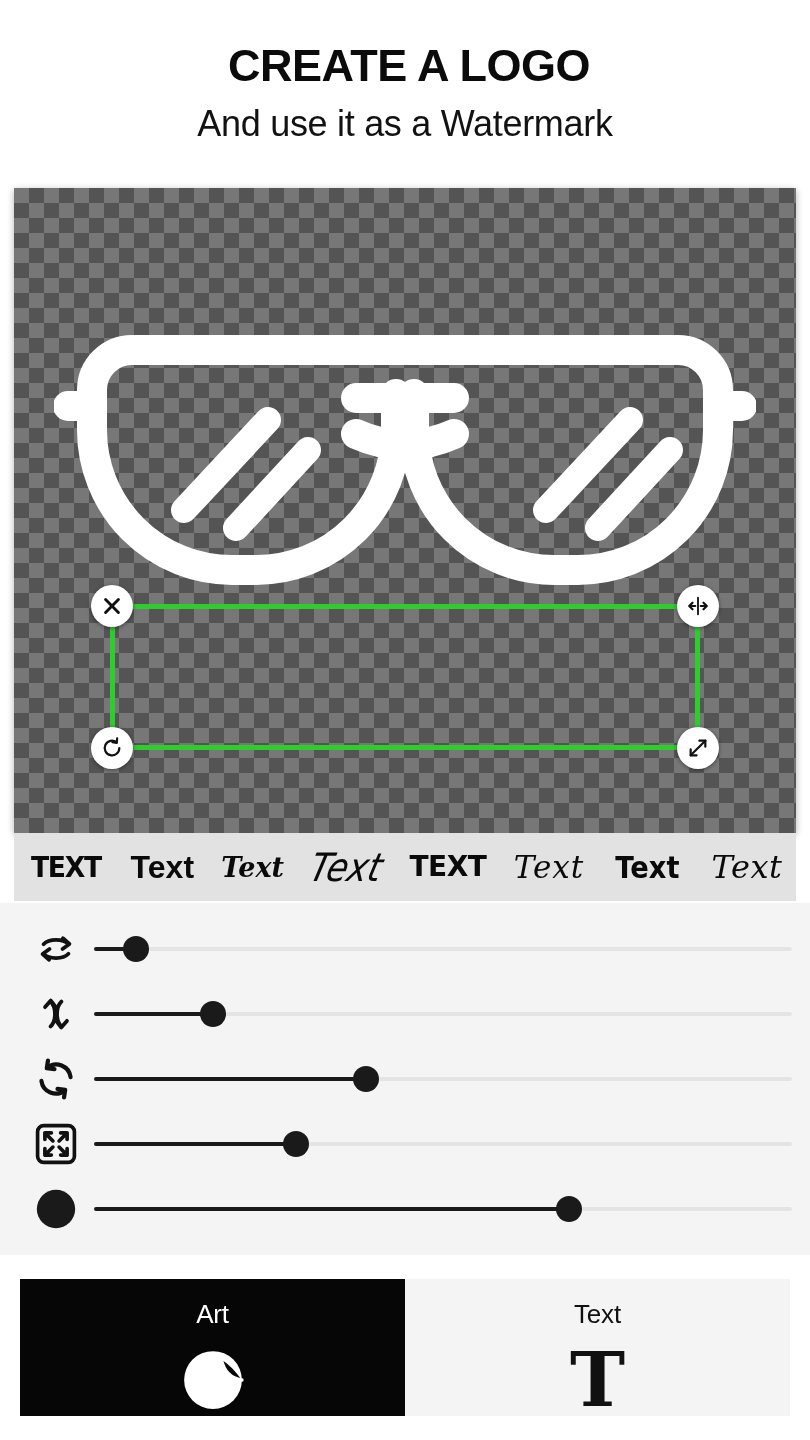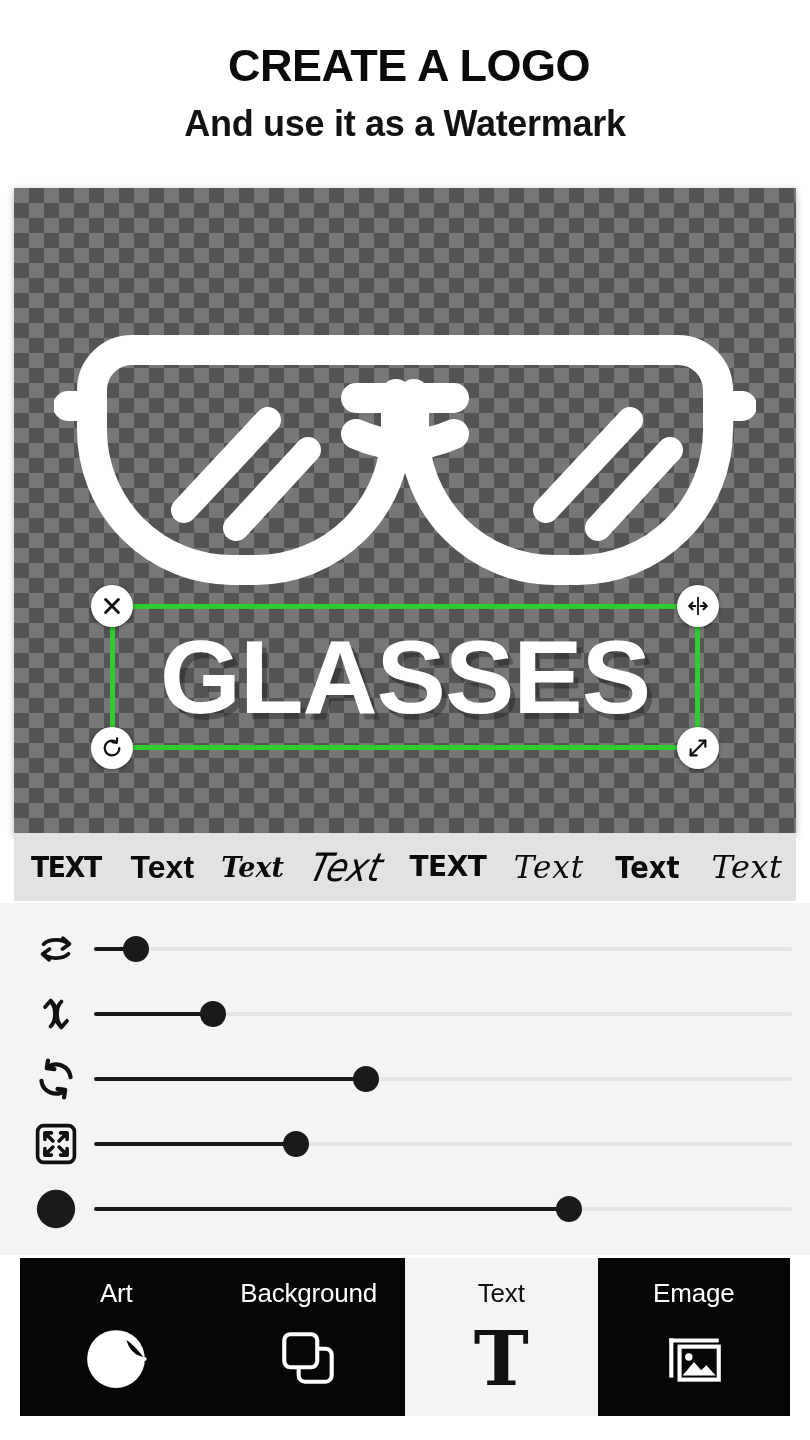--- a/index.html
+++ b/index.html
@@ -11,21 +11,21 @@
   }
   .app { position: relative; width: 810px; height: 1440px; background:#fff; }
 
   
   .header { padding-top: 42px; text-align: center; }
   .headline {
     font-size: 45px; font-weight: 800; letter-spacing: -0.5px;
     color: #0b0b0b; line-height: 1.05; padding-left: 8px;
   }
   .subhead {
-    margin-top: 14px; font-size: 36px; font-weight: 700;
+    margin-top: 14px; font-size: 36px; font-weight: 400;
     color: #121212; letter-spacing: -0.3px;
   }
 
   
   .canvas-wrap {
     position: absolute; left: 14px; top: 188px;
     width: 782px; height: 645px;
     box-shadow: 0 2px 7px rgba(0,0,0,0.30);
     overflow: hidden;
   }
@@ -126,20 +126,21 @@
   .thumb {
     position:absolute; width:26px; height:26px; border-radius:50%;
     background:#1a1a1a; top:50%; margin-top:-13px; margin-left:-13px;
   }
 
   
   .toolbar {
     position:absolute; left:20px; top:1258px;
     width: 770px; height: 158px;
     display:flex;
+    align-items:flex-end;
   }
   .tool {
     flex: 1 1 0; background:#060606; color:#fff;
     display:flex; flex-direction:column; align-items:center;
     justify-content: flex-start; padding-top: 20px;
   }
   .tool.active { background:#f4f4f4; color:#111; }
   .tool .t-label { font-size:26px; font-weight:500; letter-spacing:-0.2px; }
   .tool .t-icon { margin-top: 14px; height: 72px; display:flex; align-items:center; }
   .tool .t-icon svg { width: 66px; height: 66px; }
@@ -176,21 +177,20 @@
         <path d="M544 240 L616 162"></path>
       </g>
     </svg>
 
     <div class="selbox" style="left:98px; top:418px; width:586px; height:142px;">
       <div class="edge top"></div>
       <div class="edge bottom"></div>
       <div class="edge left"></div>
       <div class="edge right"></div>
 
-      <div class="logo-text">GLASSES</div>
 
       <div class="handle h-tl">
         <svg viewBox="0 0 24 24">
             <path d="M5 5 L19 19 M19 5 L5 19" stroke="#111" stroke-width="3.2" stroke-linecap="round"></path>
           </svg>
       </div>
       <div class="handle h-tr">
         <svg viewBox="0 0 24 24">
           <path d="M12 3 V21" stroke="#111" stroke-width="2" stroke-linecap="round"></path>
           <path d="M9 12 H3 M6 8.5 L2.4 12 L6 15.5" stroke="#111" stroke-width="2.4" fill="none" stroke-linecap="round" stroke-linejoin="round"></path>
@@ -311,45 +311,24 @@
       <span class="t-label">Art</span>
       <span class="t-icon">
         <svg viewBox="0 0 64 64">
           <path d="M32 4 A28 28 0 1 0 32 60 A28 28 0 0 0 32 4 Z" fill="#ffffff"></path>
           <path d="M60 32 Q44 30 40 12 Q50 18 60 32 Z" fill="#060606"></path>
           <path d="M60 32 Q44 30 40 12" fill="none" stroke="#ffffff" stroke-width="3.4" stroke-linecap="round"></path>
         </svg>
       </span>
     </div>
 
-    <div class="tool">
-      <span class="t-label">Background</span>
-      <span class="t-icon">
-        <svg viewBox="0 0 64 64" fill="none" stroke="#ffffff" stroke-width="4">
-          <rect x="22" y="22" width="32" height="32" rx="6"></rect>
-          <rect x="8" y="8" width="32" height="32" rx="6" fill="#060606"></rect>
-        </svg>
-      </span>
-    </div>
 
     <div class="tool active">
       <span class="t-label">Text</span>
       <span class="t-icon">
         <span class="glyph-T">T</span>
       </span>
     </div>
 
 
-    <div class="tool">
-      <span class="t-label">Emage</span>
-      <span class="t-icon">
-        <svg viewBox="0 0 64 64">
-          <path d="M10 14 H54" stroke="#ffffff" stroke-width="4" fill="none" stroke-linecap="square"></path>
-          <path d="M10 14 V48" stroke="#ffffff" stroke-width="4" fill="none" stroke-linecap="square"></path>
-          <rect x="18" y="20" width="38" height="32" fill="none" stroke="#ffffff" stroke-width="4"></rect>
-          <circle cx="27" cy="30" r="3.6" fill="#ffffff"></circle>
-          <path d="M21 48 L32 35 L39 43 L44 38 L53 48 Z" fill="#ffffff"></path>
-        </svg>
-      </span>
-    </div>
   </div>
 
 </div>
 
 </body></html>

